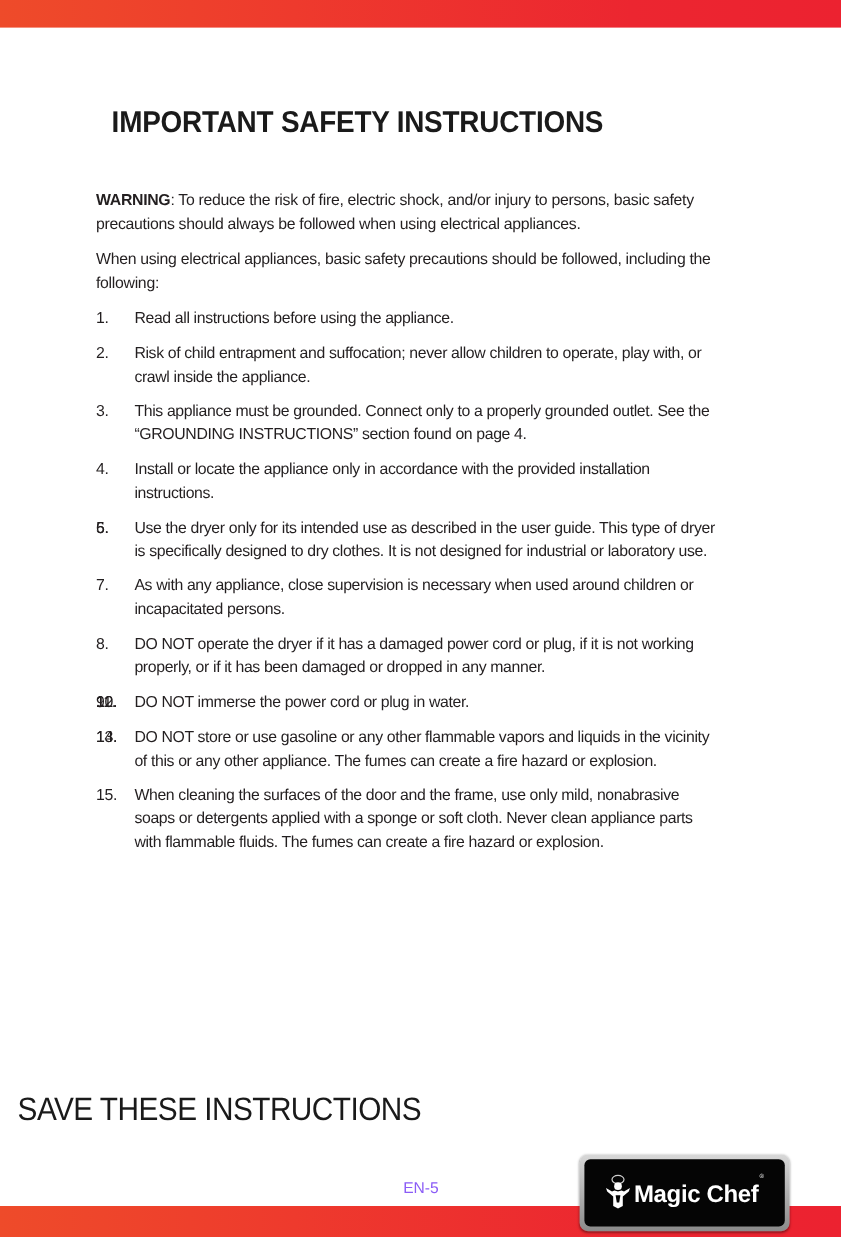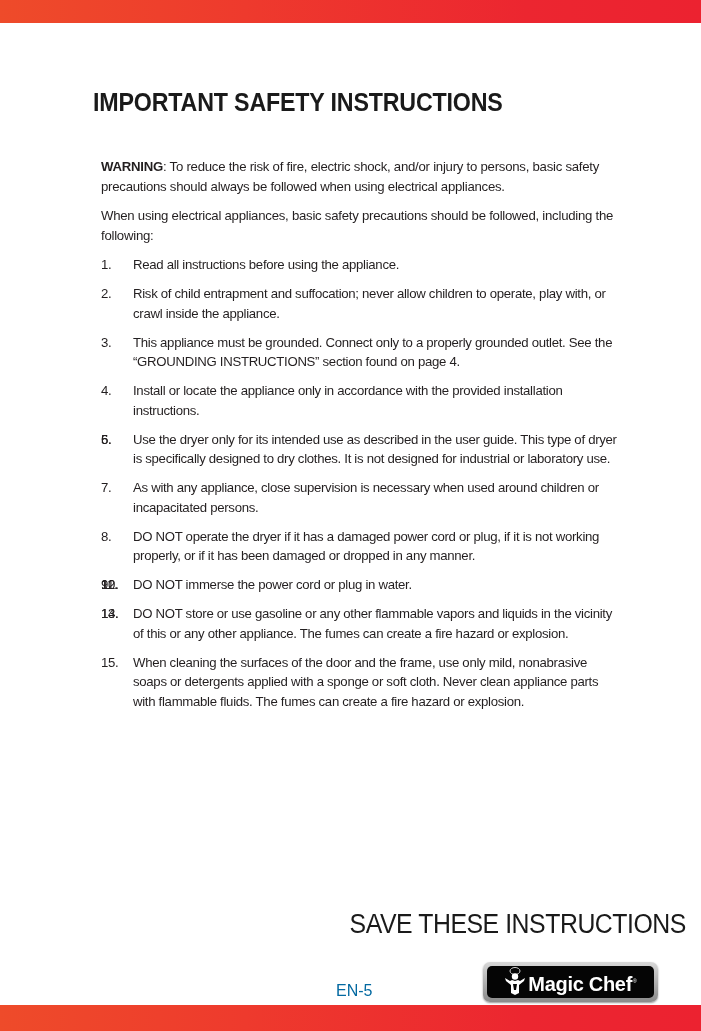--- a/index.html
+++ b/index.html
@@ -14,40 +14,40 @@
   }
   .bar.top { top: 0; height: 23px; }
   .bar.bottom { top: 1005px; height: 26px; }
   .title {
     position: absolute; left: 93px; top: 88px;
     font-size: 25px; font-weight: bold; letter-spacing: -0.2px;
     color: #1a1a1a; margin: 0; white-space: nowrap;
     transform: scaleX(0.93); transform-origin: left;
   }
   .content {
-    position: absolute; left: 101px; top: 157px; width: 520px;
+    position: absolute; left: 80px; top: 157px; width: 520px;
     font-size: 13.2px; line-height: 19.5px;
   }
   .content p { margin: 0 0 10px 0; letter-spacing: -0.25px; }
   .content b { font-weight: bold; }
   ol.items { list-style: none; margin: 0; padding: 0; }
   ol.items li { position: relative; padding-left: 32px; margin-bottom: 9.5px; letter-spacing: -0.3px; }
   ol.items li .num { position: absolute; left: 0; top: 0; }
   .save {
     position: absolute; left: 0; width: 701px; top: 909px;
-    text-align: right; font-size: 27px; color: #1a1a1a;
+    text-align: left; font-size: 27px; color: #1a1a1a;
     letter-spacing: -0.5px;
   }
   .save span { display: inline-block; transform: scaleX(0.92); }
   .pagenum {
     position: absolute; left: 336px; top: 982px;
-    font-size: 16px; color: #0369a1;
+    font-size: 13px; color: #8b5cf6;
   }
   .logo {
-    position: absolute; left: 483px; top: 962px; width: 175px; height: 40px;
+    position: absolute; left: 483px; top: 962px; width: 175px; height: 64px;
     border-radius: 7px;
     background: linear-gradient(180deg, #d8d8d8, #8a8a8a);
     box-shadow: 0 1px 2px rgba(0,0,0,0.4);
   }
   .logo .inner {
     position: absolute; left: 4px; top: 4px; right: 4px; bottom: 4px;
     border-radius: 5px; background: #050505;
     display: flex; align-items: center; justify-content: center;
   }
   .logo .chef-icon { width: 22px; height: 30px; margin-right: 2px; margin-top: -2px; }

